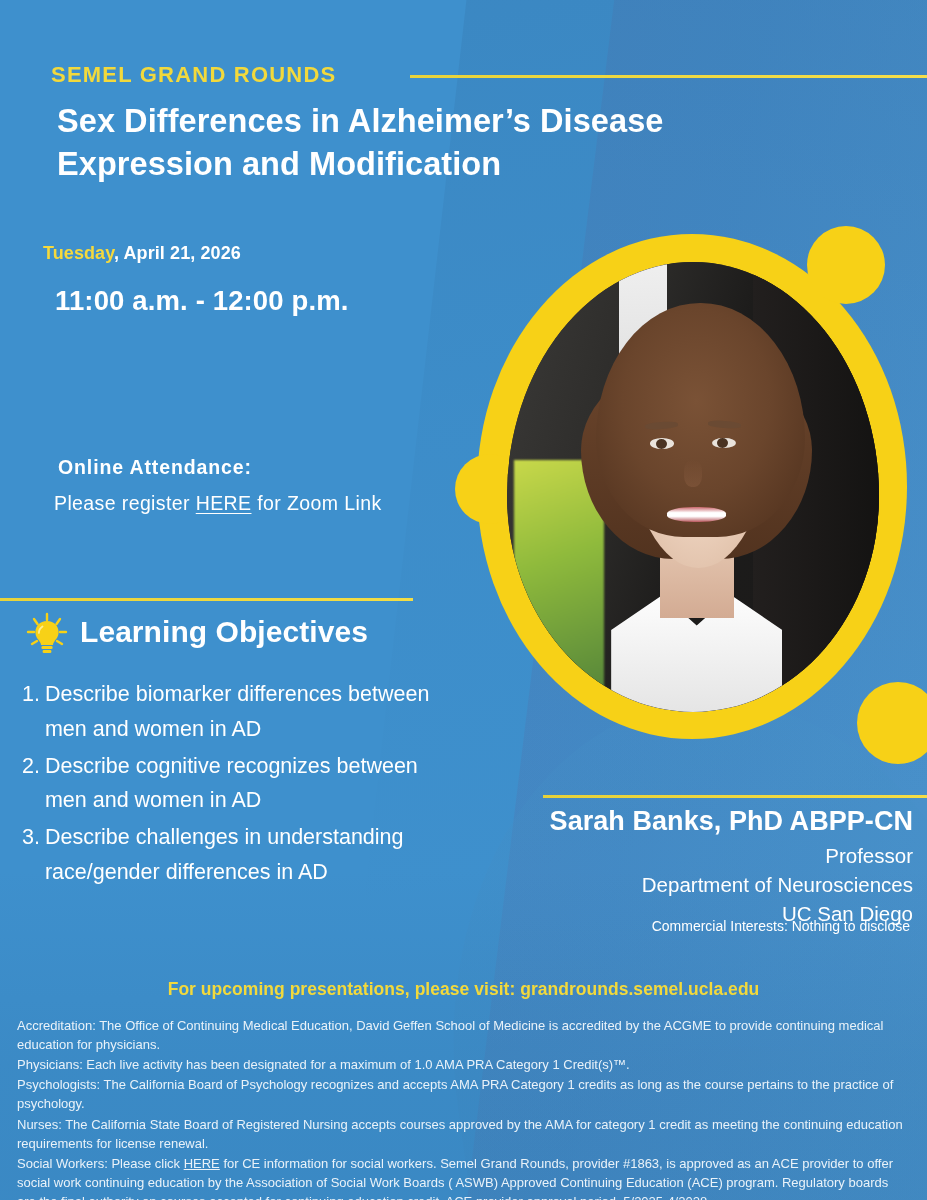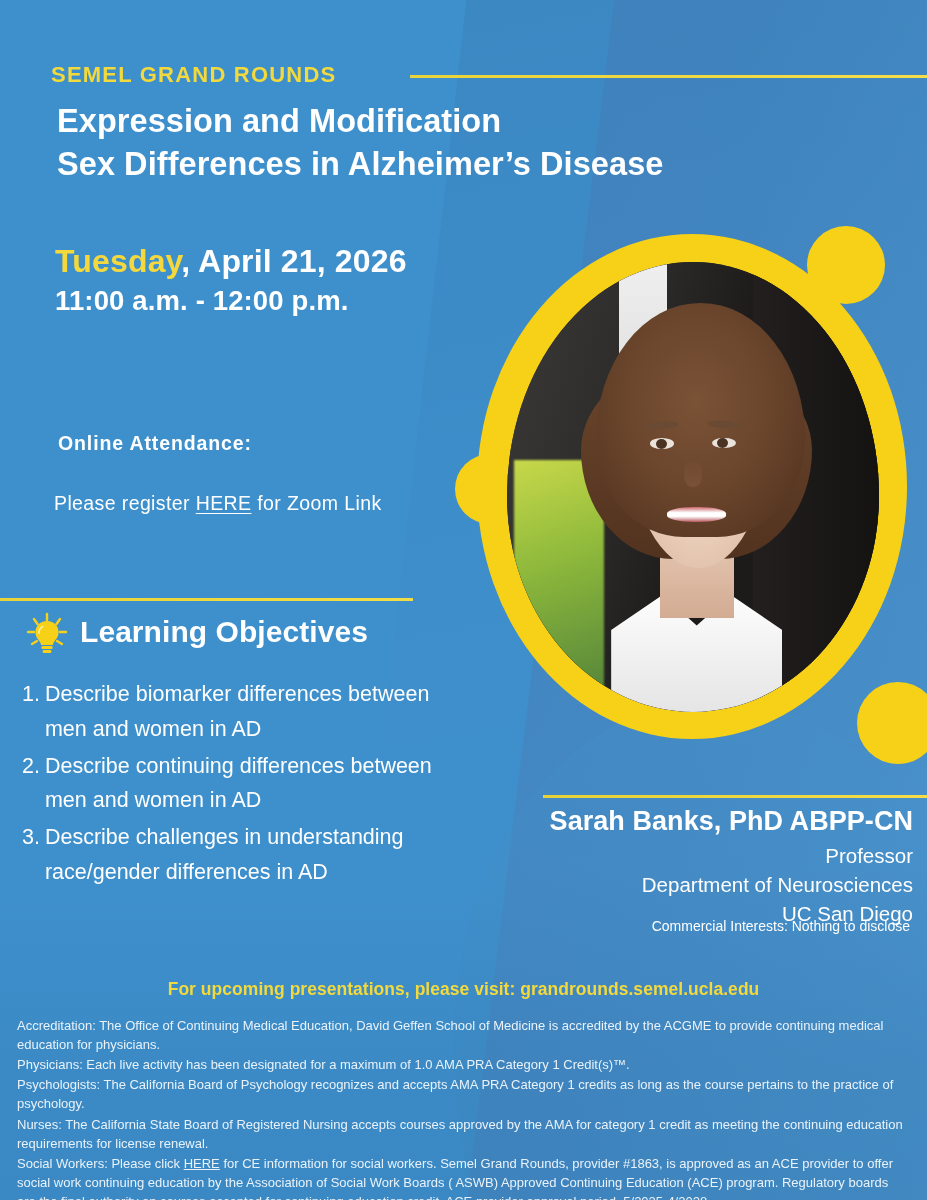--- a/index.html
+++ b/index.html
@@ -44,37 +44,37 @@
     position:absolute;left:410px;top:75px;right:0;height:3px;
     background:linear-gradient(to right,#e8d33a,#f5de4a);
   }
   .title{
     position:absolute;left:57px;top:100px;width:700px;
     color:#ffffff;font-size:32.5px;font-weight:bold;line-height:1.32;
     letter-spacing:.002em;
   }
 
   .date-line{
-    position:absolute;left:55px;top:243px;
-    font-size:32px;font-weight:bold;color:#ffffff;letter-spacing:.005em;
+    position:absolute;left:43px;top:243px;
+    font-size:18px;font-weight:bold;color:#ffffff;letter-spacing:.005em;
   }
   .date-line .day{color:#f5d93c;}
   .time-line{
     position:absolute;left:55px;top:285px;
     font-size:27.5px;font-weight:bold;color:#ffffff;letter-spacing:.005em;
   }
 
   .venue{
     position:absolute;left:58px;top:334px;width:400px;
     color:#ffffff;font-size:19px;font-weight:bold;line-height:1.48;
     letter-spacing:.045em;
   }
 
   .online-head{
-    position:absolute;left:58px;top:432px;
+    position:absolute;left:58px;top:456px;
     color:#ffffff;font-size:19.5px;font-weight:bold;letter-spacing:.045em;
   }
   .online-body{
     position:absolute;left:54px;top:489px;width:340px;
     color:#ffffff;font-size:19.5px;font-weight:normal;line-height:1.52;
     letter-spacing:.02em;
   }
   .online-body a,.here-link{
     color:#ffffff;text-decoration:underline;text-underline-offset:3px;
   }
@@ -201,22 +201,22 @@
 
   <div class="bg-base"></div>
   <div class="bg-diag-right"></div>
   <div class="bg-soft-1"></div>
   <div class="bg-curve"></div>
   <div class="bg-soft-2"></div>
 
   <div class="kicker">SEMEL GRAND ROUNDS</div>
   <div class="rule-top"></div>
   <div class="title">
+    <div>Sex Differences in Alzheimer’s Disease</div>
     <div>Expression and Modification</div>
-    <div>Sex Differences in Alzheimer’s Disease</div>
   </div>
 
   <div class="date-line">
     <span class="day">Tuesday</span><span>, April 21, 2026</span>
   </div>
   <div class="time-line">11:00 a.m. - 12:00 p.m.</div>
 
 
   <div class="online-head">Online Attendance:</div>
   <div class="online-body"><span>Please register </span><span class="here-link">HERE</span><span> for Zoom Link</span></div>
@@ -241,21 +241,21 @@
   </div>
   <div class="lo-head">Learning Objectives</div>
 
   <ul class="lo-list">
     <li>
       <span class="lo-num">1.</span>
       <span class="lo-txt">Describe biomarker differences between men and women in AD</span>
     </li>
     <li>
       <span class="lo-num">2.</span>
-      <span class="lo-txt">Describe continuing differences between men and women in AD</span>
+      <span class="lo-txt">Describe cognitive recognizes between men and women in AD</span>
     </li>
     <li>
       <span class="lo-num">3.</span>
       <span class="lo-txt">Describe challenges in understanding race/gender differences in AD</span>
     </li>
   </ul>
 
   <div class="photo-zone">
     <div class="blob blob-main"></div>
     <div class="blob blob-tr"></div>

